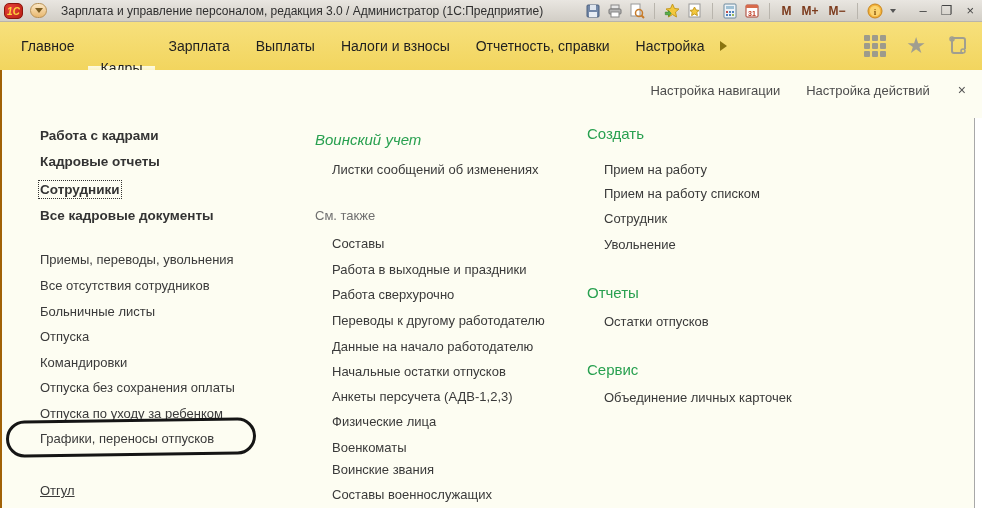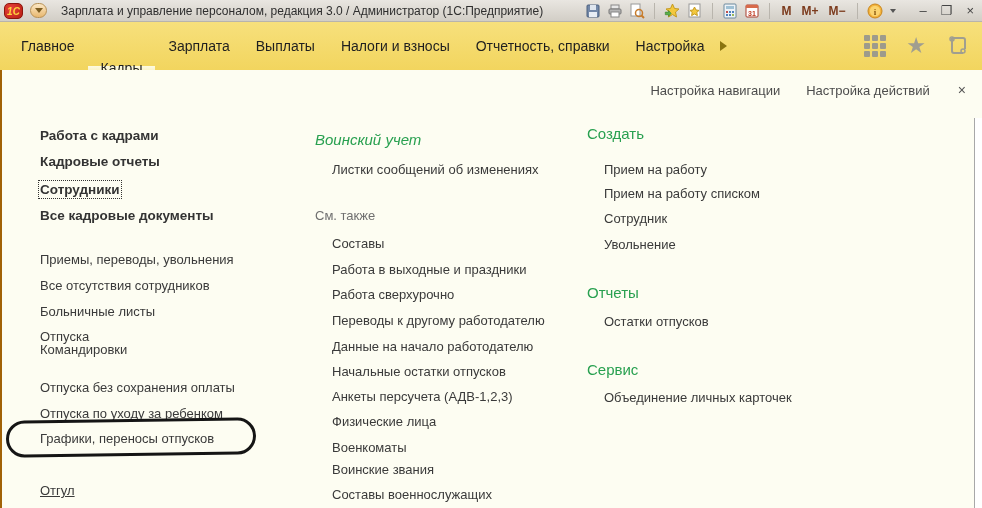--- a/index.html
+++ b/index.html
@@ -231,21 +231,21 @@
 
     <div class="row grp" style="left:38px; top:56px;">Работа с кадрами</div>
     <div class="row grp" style="left:38px; top:82px;">Кадровые отчеты</div>
     <div class="row grp" style="left:38px; top:110px;"><span class="focus-dotted">Сотрудники</span></div>
     <div class="row grp" style="left:38px; top:136px;">Все кадровые документы</div>
 
     <div class="row" style="left:38px; top:180px;">Приемы, переводы, увольнения</div>
     <div class="row" style="left:38px; top:206px;">Все отсутствия сотрудников</div>
     <div class="row" style="left:38px; top:232px;">Больничные листы</div>
     <div class="row" style="left:38px; top:257px;">Отпуска</div>
-    <div class="row" style="left:38px; top:270px;">Командировки</div>
+    <div class="row" style="left:38px; top:283px;">Командировки</div>
     <div class="row" style="left:38px; top:308px;">Отпуска без сохранения оплаты</div>
     <div class="row" style="left:38px; top:334px;">Отпуска по уходу за ребенком</div>
     <div class="row" style="left:38px; top:359px;">Графики, переносы отпусков</div>
     <div class="row" style="left:38px; top:411px;text-decoration:underline;">Отгул</div>
 
     <div class="annotation"></div>
 
     <div class="row ghead" style="left:313px; top:60px;font-style:italic;">Воинский учет</div>
     <div class="row" style="left:330px; top:90px;">Листки сообщений об изменениях</div>
     <div class="row seealso" style="left:313px; top:136px;">См. также</div>

